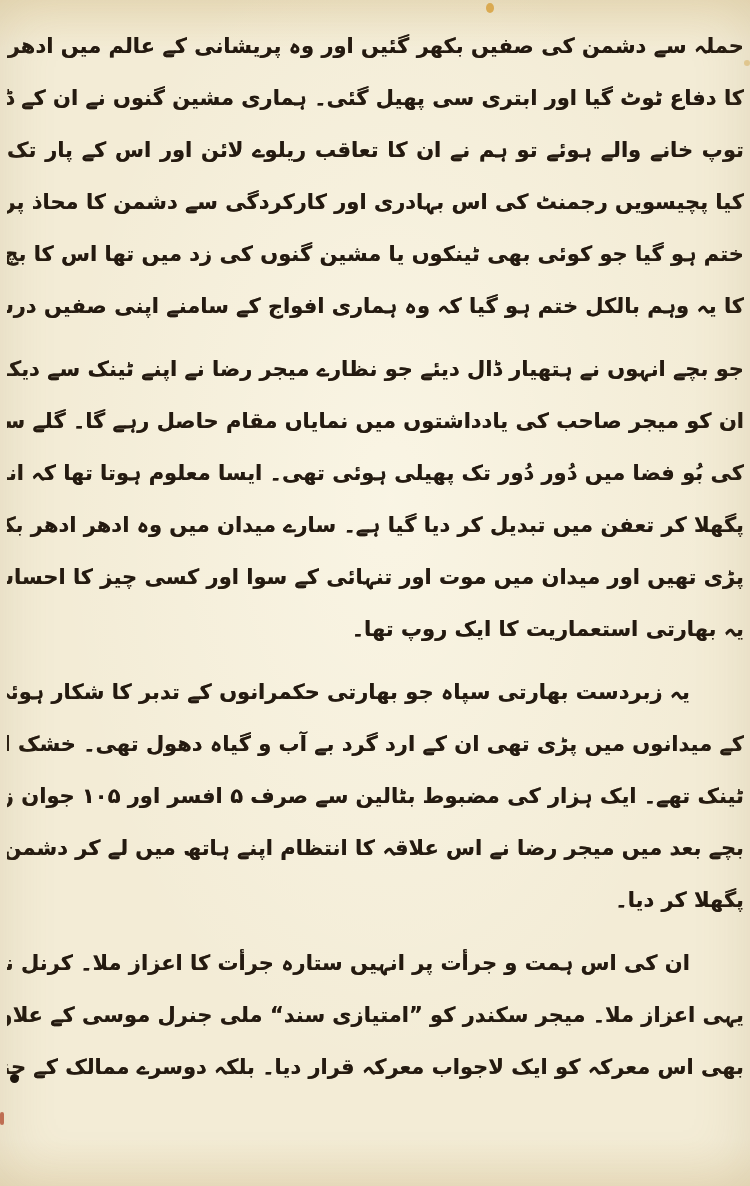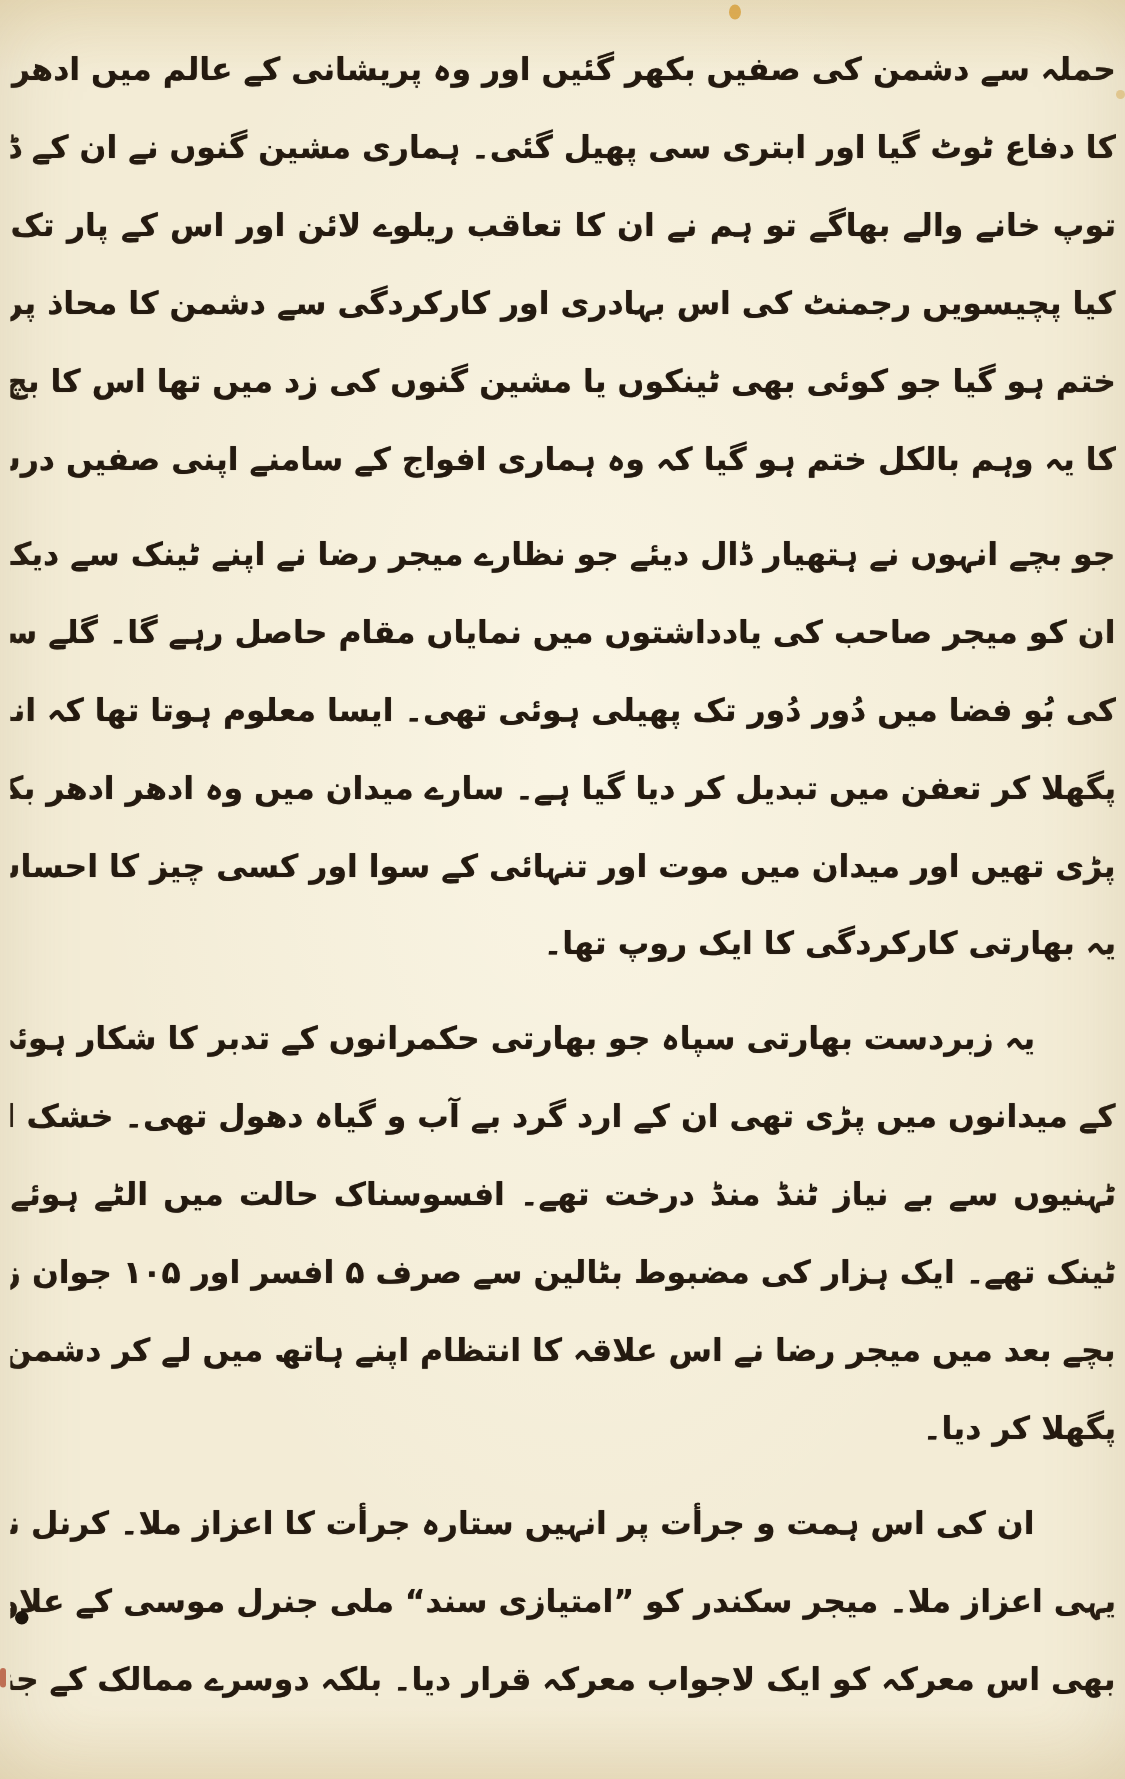--- a/index.html
+++ b/index.html
@@ -61,39 +61,38 @@
   }
 </style>
 </head>
 <body>
 
 <div class="page">
 
   <div class="para">
     <div class="ln">حملہ سے دشمن کی صفیں بکھر گئیں اور وہ پریشانی کے عالم میں ادھر ادھر بھاگنے لگے دشمن</div>
     <div class="ln">کا دفاع ٹوٹ گیا اور ابتری سی پھیل گئی۔ ہماری مشین گنوں نے ان کے ڈھیر کے ڈھیر لگا دیئے</div>
-    <div class="ln">توپ خانے والے بھاگے تو ہم نے ان کا تعاقب ریلوے لائن اور اس کے پار تک</div>
+    <div class="ln">توپ خانے والے ہوئے تو ہم نے ان کا تعاقب ریلوے لائن اور اس کے پار تک</div>
     <div class="ln">کیا پچیسویں رجمنٹ کی اس بہادری اور کارکردگی سے دشمن کا محاذ پر کھولا ہوا ہیڈ کوارٹر</div>
     <div class="ln">ختم ہو گیا جو کوئی بھی ٹینکوں یا مشین گنوں کی زد میں تھا اس کا بچ کر جانا مشکل تھا دشمن</div>
     <div class="ln end">کا یہ وہم بالکل ختم ہو گیا کہ وہ ہماری افواج کے سامنے اپنی صفیں درست رکھ سکتا ہے۔</div>
   </div>
 
   <div class="para">
     <div class="ln">جو بچے انہوں نے ہتھیار ڈال دیئے جو نظارے میجر رضا نے اپنے ٹینک سے دیکھے</div>
     <div class="ln">ان کو میجر صاحب کی یادداشتوں میں نمایاں مقام حاصل رہے گا۔ گلے سڑے جسموں</div>
     <div class="ln">کی بُو فضا میں دُور دُور تک پھیلی ہوئی تھی۔ ایسا معلوم ہوتا تھا کہ انسانی لاشوں کو</div>
     <div class="ln">پگھلا کر تعفن میں تبدیل کر دیا گیا ہے۔ سارے میدان میں وہ ادھر ادھر بکھری</div>
     <div class="ln">پڑی تھیں اور میدان میں موت اور تنہائی کے سوا اور کسی چیز کا احساس نہ ہوتا تھا</div>
-    <div class="ln end">یہ بھارتی کارکردگی کا ایک روپ تھا۔</div>
+    <div class="ln end">یہ بھارتی استعماریت کا ایک روپ تھا۔</div>
   </div>
 
   <div class="para">
     <div class="ln ind">یہ زبردست بھارتی سپاہ جو بھارتی حکمرانوں کے تدبر کا شکار ہوئی چونڈہ</div>
     <div class="ln">کے میدانوں میں پڑی تھی ان کے ارد گرد بے آب و گیاہ دھول تھی۔ خشک اور</div>
-    <div class="ln">ٹہنیوں سے بے نیاز ٹنڈ منڈ درخت تھے۔ افسوسناک حالت میں الٹے ہوئے</div>
     <div class="ln">ٹینک تھے۔ ایک ہزار کی مضبوط بٹالین سے صرف ۵ افسر اور ۱۰۵ جوان زندہ</div>
     <div class="ln">بچے بعد میں میجر رضا نے اس علاقہ کا انتظام اپنے ہاتھ میں لے کر دشمن کا بالکل</div>
     <div class="ln end">پگھلا کر دیا۔</div>
   </div>
 
   <div class="para">
     <div class="ln ind">ان کی اس ہمت و جرأت پر انہیں ستارہ جرأت کا اعزاز ملا۔ کرنل نثار کو بھی</div>
     <div class="ln">یہی اعزاز ملا۔ میجر سکندر کو ”امتیازی سند“ ملی جنرل موسی کے علاوہ صدر ایوب نے</div>
     <div class="ln">بھی اس معرکہ کو ایک لاجواب معرکہ قرار دیا۔ بلکہ دوسرے ممالک کے جنگی وقائع نگاروں</div>
   </div>

